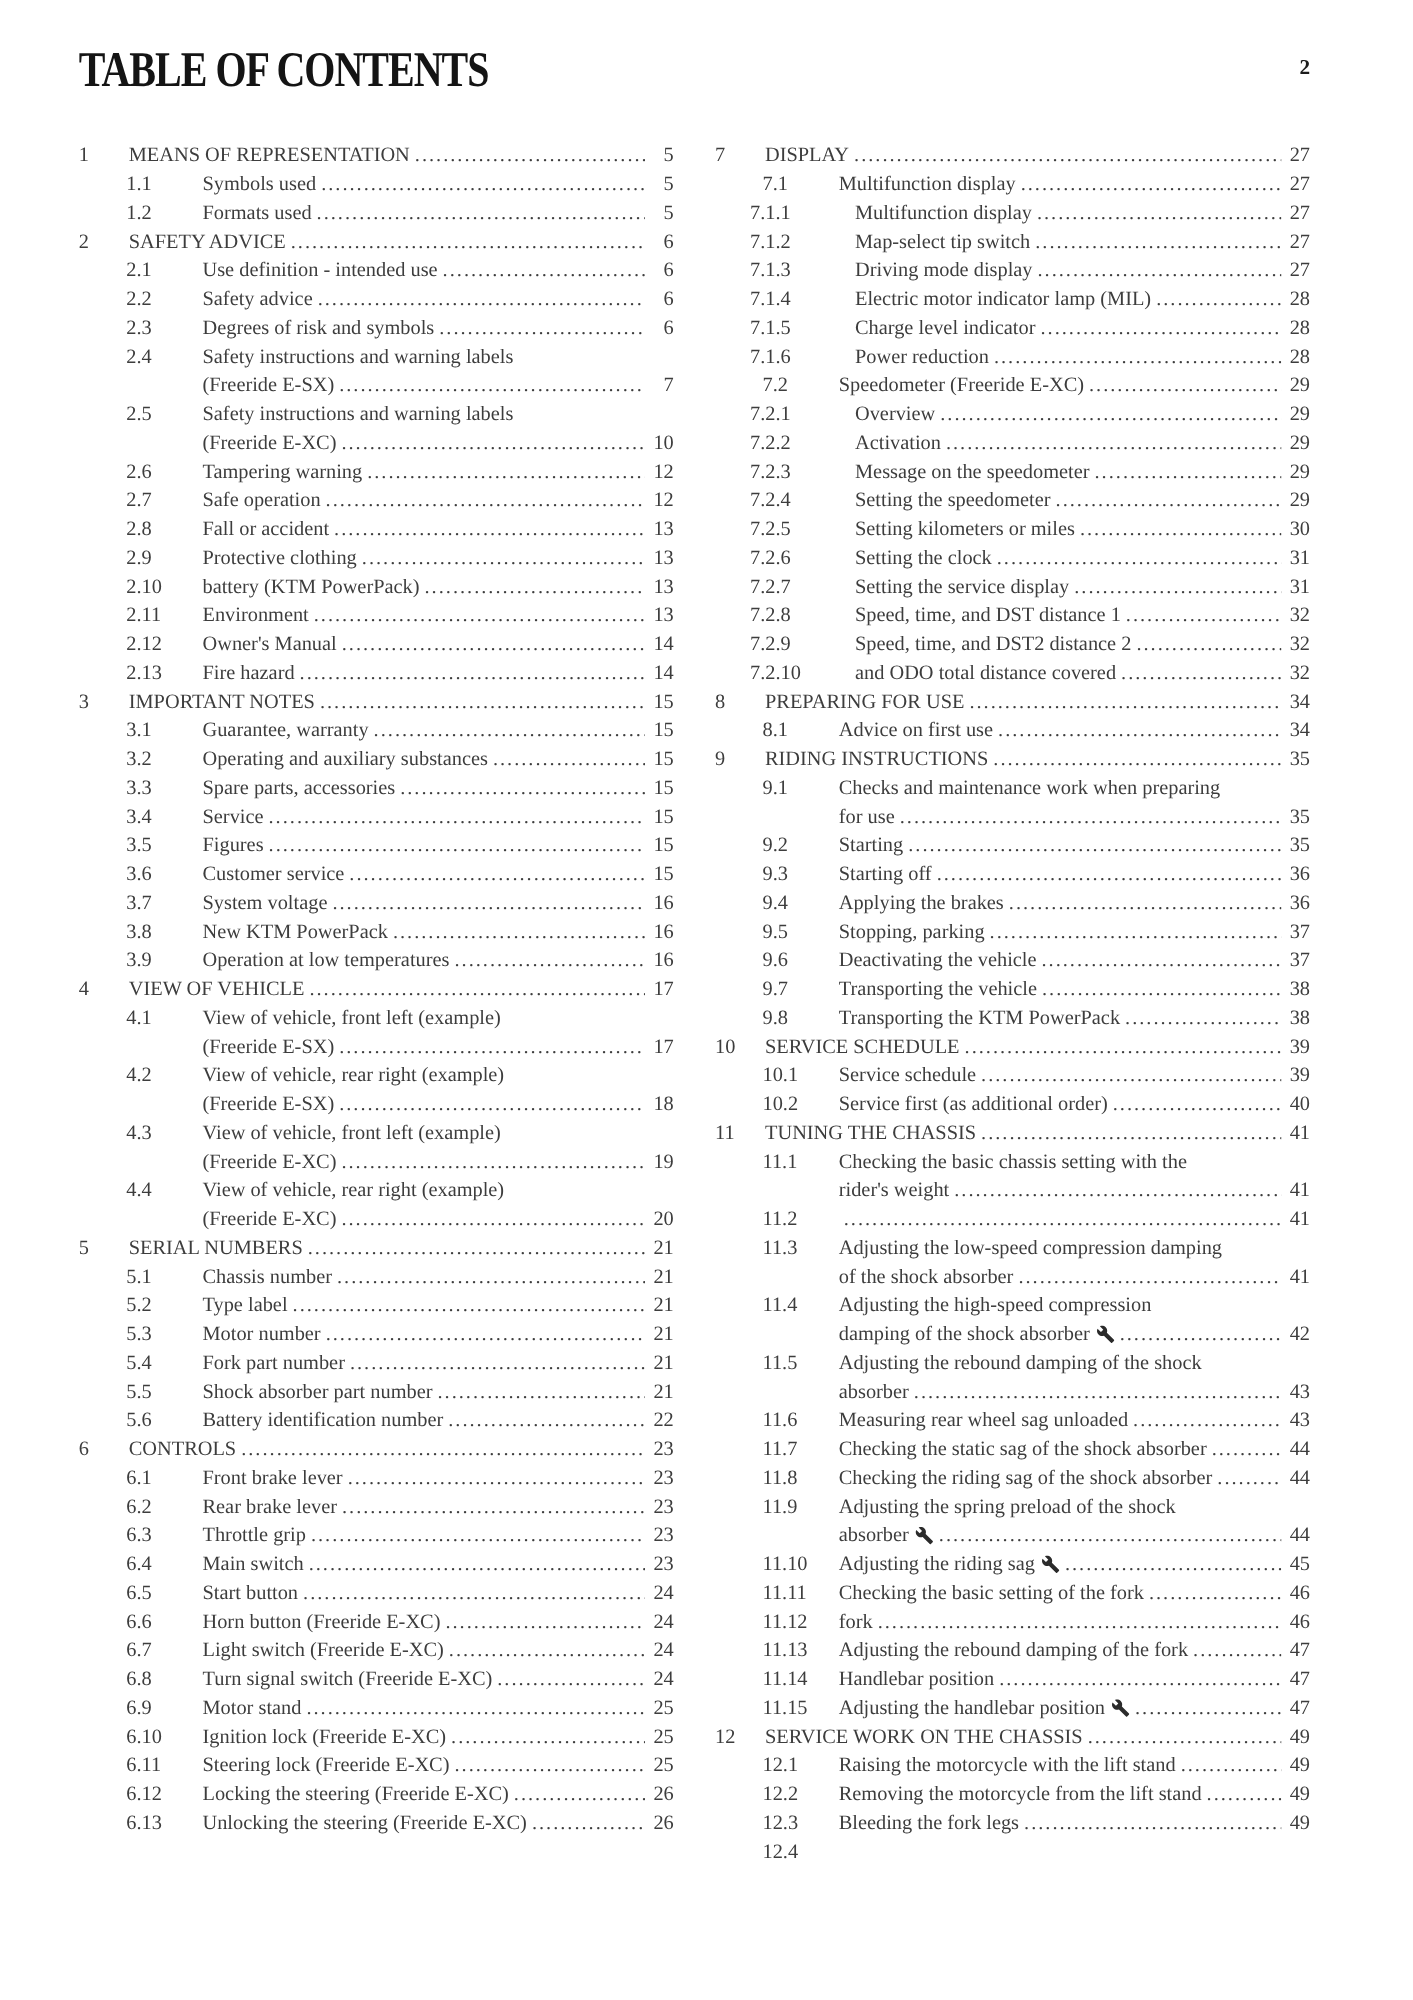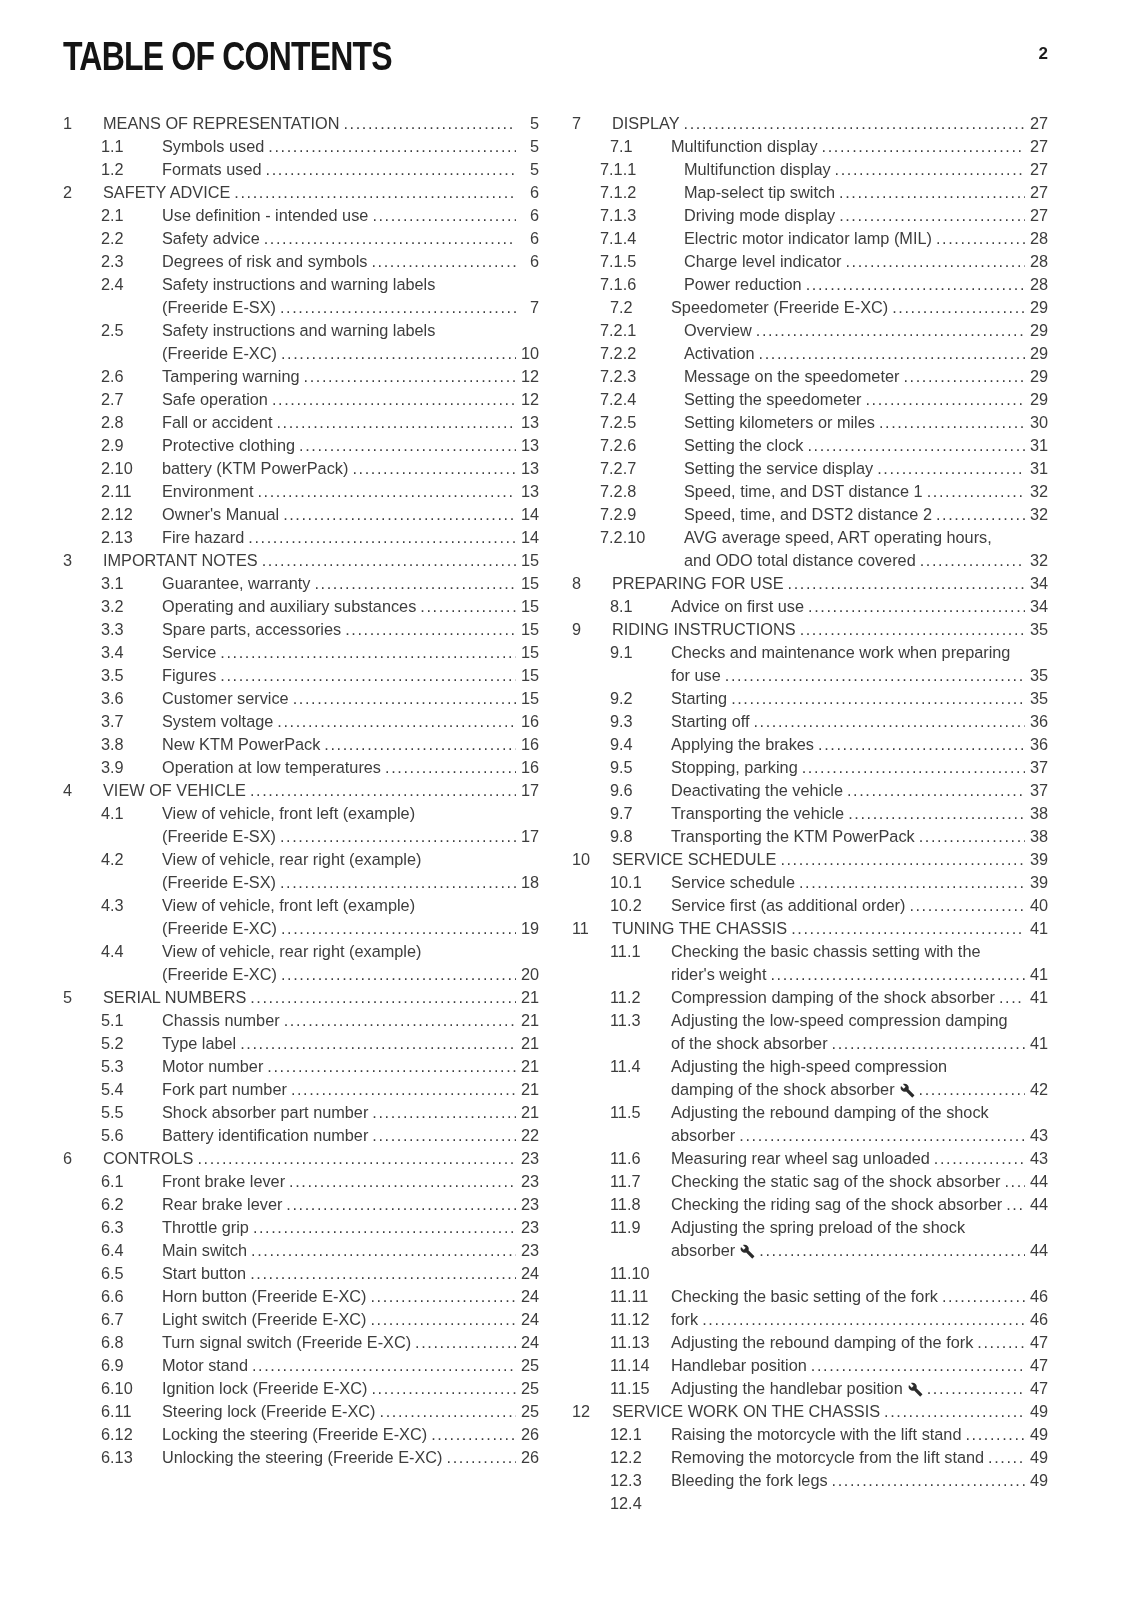--- a/index.html
+++ b/index.html
@@ -1,20 +1,20 @@
 <!DOCTYPE html>
 <html><head>
 <meta charset="utf-8">
 <style>
   html,body{margin:0;padding:0;}
   body{
     width:1130px;min-height:1600px;background:#ffffff;
     font-family:"Liberation Sans",sans-serif;color:#3d3d3d;
   }
-  .page{padding:36px 82px 40px 63px;box-sizing:border-box;width:1130px;}
+  .page{padding:36px 82px 40px 63px;box-sizing:border-box;width:1130px;font-family:Liberation Serif, serif;}
   .hdr{display:flex;justify-content:space-between;align-items:flex-start;height:44px;margin-bottom:32px;}
   .title{
     margin:0;font-size:40px;line-height:40px;font-weight:700;color:#141414;
     letter-spacing:-1px;transform:scaleX(.8);transform-origin:left top;white-space:nowrap;
   }
   .pgnum{font-weight:700;font-size:17px;color:#1c1c1c;padding-top:8px;}
   .cols{display:flex;gap:33px;}
   .col{flex:1;min-width:0;font-size:16.3px;line-height:23px;}
   .entry{display:flex;}
   .num{flex:none;}
@@ -758,21 +758,20 @@
             <div class="tline lastline">
               <span class="ttl">Speed, time, and DST2 distance 2</span>
               <span class="leader"></span>
               <span class="pg">32</span>
             </div>
           </span>
         </div>
         <div class="entry lvl3">
           <span class="num">7.2.10</span>
           <span class="body">
-            <div class="tline">AVG average speed, ART operating hours,</div>
             <div class="tline lastline">
               <span class="ttl">and ODO total distance covered</span>
               <span class="leader"></span>
               <span class="pg">32</span>
             </div>
           </span>
         </div>
         <div class="entry lvl1">
           <span class="num">8</span>
           <span class="body">
@@ -932,21 +931,20 @@
               <span class="ttl">rider's weight</span>
               <span class="leader"></span>
               <span class="pg">41</span>
             </div>
           </span>
         </div>
         <div class="entry lvl2">
           <span class="num">11.2</span>
           <span class="body">
             <div class="tline lastline">
-              <span class="ttl">Compression damping of the shock absorber</span>
               <span class="leader"></span>
               <span class="pg">41</span>
             </div>
           </span>
         </div>
         <div class="entry lvl2">
           <span class="num">11.3</span>
           <span class="body">
             <div class="tline">Adjusting the low-speed compression damping</div>
             <div class="tline lastline">
@@ -1024,20 +1022,32 @@
                   <path fill="#2b2b2b" d="M22.7 19l-9.1-9.1c.9-2.3.4-5-1.5-6.9-2-2-5-2.4-7.4-1.3L9 6 6 9 1.6 4.7C.4 7.1.9 10.1 2.9 12.1c1.9 1.9 4.6 2.4 6.9 1.5l9.1 9.1c.4.4 1 .4 1.4 0l2.3-2.3c.5-.4.5-1.1.1-1.4z"></path>
                 </svg>
               </span>
               <span class="leader"></span>
               <span class="pg">44</span>
             </div>
           </span>
         </div>
         <div class="entry lvl2">
           <span class="num">11.10</span>
+          <span class="body">
+            <div class="tline lastline">
+              <span class="ttl">Adjusting the riding sag</span>
+              <span class="wrench">
+                <svg viewBox="0 0 24 24" width="15" height="15">
+                  <path fill="#2b2b2b" d="M22.7 19l-9.1-9.1c.9-2.3.4-5-1.5-6.9-2-2-5-2.4-7.4-1.3L9 6 6 9 1.6 4.7C.4 7.1.9 10.1 2.9 12.1c1.9 1.9 4.6 2.4 6.9 1.5l9.1 9.1c.4.4 1 .4 1.4 0l2.3-2.3c.5-.4.5-1.1.1-1.4z"></path>
+                </svg>
+              </span>
+              <span class="leader"></span>
+              <span class="pg">45</span>
+            </div>
+          </span>
         </div>
         <div class="entry lvl2">
           <span class="num">11.11</span>
           <span class="body">
             <div class="tline lastline">
               <span class="ttl">Checking the basic setting of the fork</span>
               <span class="leader"></span>
               <span class="pg">46</span>
             </div>
           </span>

